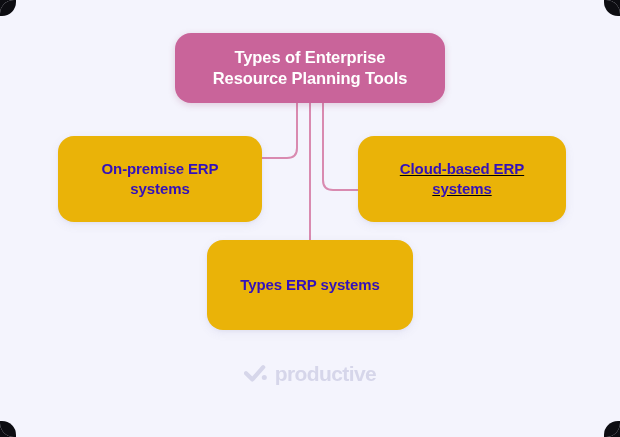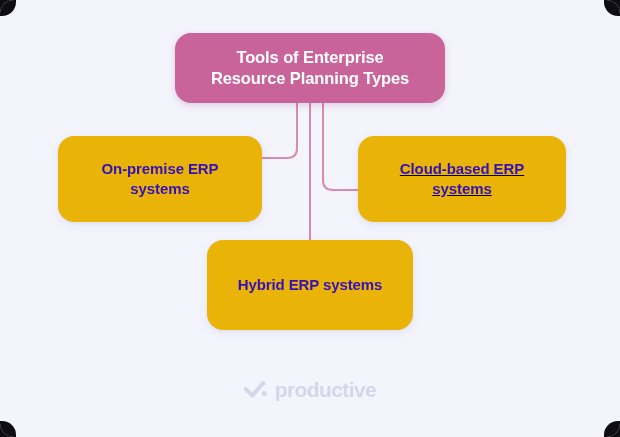--- a/index.html
+++ b/index.html
@@ -70,21 +70,20 @@
   #card-cloud      { left:358px; top:136px; width:208px; height:86px;text-decoration:underline; }
   #card-hybrid     { left:207px; top:240px; width:206px; height:90px; }
 
   
   #footer-logo {
     position:absolute;
     left:0; right:0; top:362px;
     display:flex; align-items:center; justify-content:center;
     gap:7px;
     z-index:3;
-    margin-top:16px;
   }
   #footer-logo .wordmark {
     color:#d6d6ea;
     font-size:21px;
     font-weight:bold;
     letter-spacing:-0.6px;
   }
   #footer-logo .mark { display:block; }
 
   
@@ -108,41 +107,41 @@
 
     <path d="M 297 103 L 297 148 Q 297 158 287 158 L 262 158" stroke="#d98ab0" stroke-width="2" fill="none" stroke-linecap="round"></path>
 
     <path d="M 310 103 L 310 240" stroke="#d98ab0" stroke-width="2" fill="none" stroke-linecap="round"></path>
 
     <path d="M 323 103 L 323 180 Q 323 190 333 190 L 358 190" stroke="#d98ab0" stroke-width="2" fill="none" stroke-linecap="round"></path>
   </svg>
 
   <div id="root-node">
     <div class="label">
-      <span>Tools of Enterprise</span><br>
-      <span>Resource Planning Types</span>
+      <span>Types of Enterprise</span><br>
+      <span>Resource Planning Tools</span>
     </div>
   </div>
 
   <div class="card" id="card-onpremise">
     <div class="label">
       <span>On-premise ERP</span><br>
       <span>systems</span>
     </div>
   </div>
 
   <div class="card" id="card-cloud">
     <div class="label">
       <span>Cloud-based ERP</span><br>
       <span>systems</span>
     </div>
   </div>
 
   <div class="card" id="card-hybrid">
-    <div class="label">Hybrid ERP systems</div>
+    <div class="label">Types ERP systems</div>
   </div>
 
   <div id="footer-logo">
     <svg class="mark" width="24" height="20" viewBox="0 0 24 20" fill="none">
       <path d="M2 9.2 L8.4 15.4 L19.2 3.2" stroke="#d6d6ea" stroke-width="4.2" stroke-linecap="round" stroke-linejoin="round"></path>
       <circle cx="20.3" cy="13.4" r="2.5" fill="#d6d6ea"></circle>
     </svg>
     <span class="wordmark">productive</span>
   </div>
 

